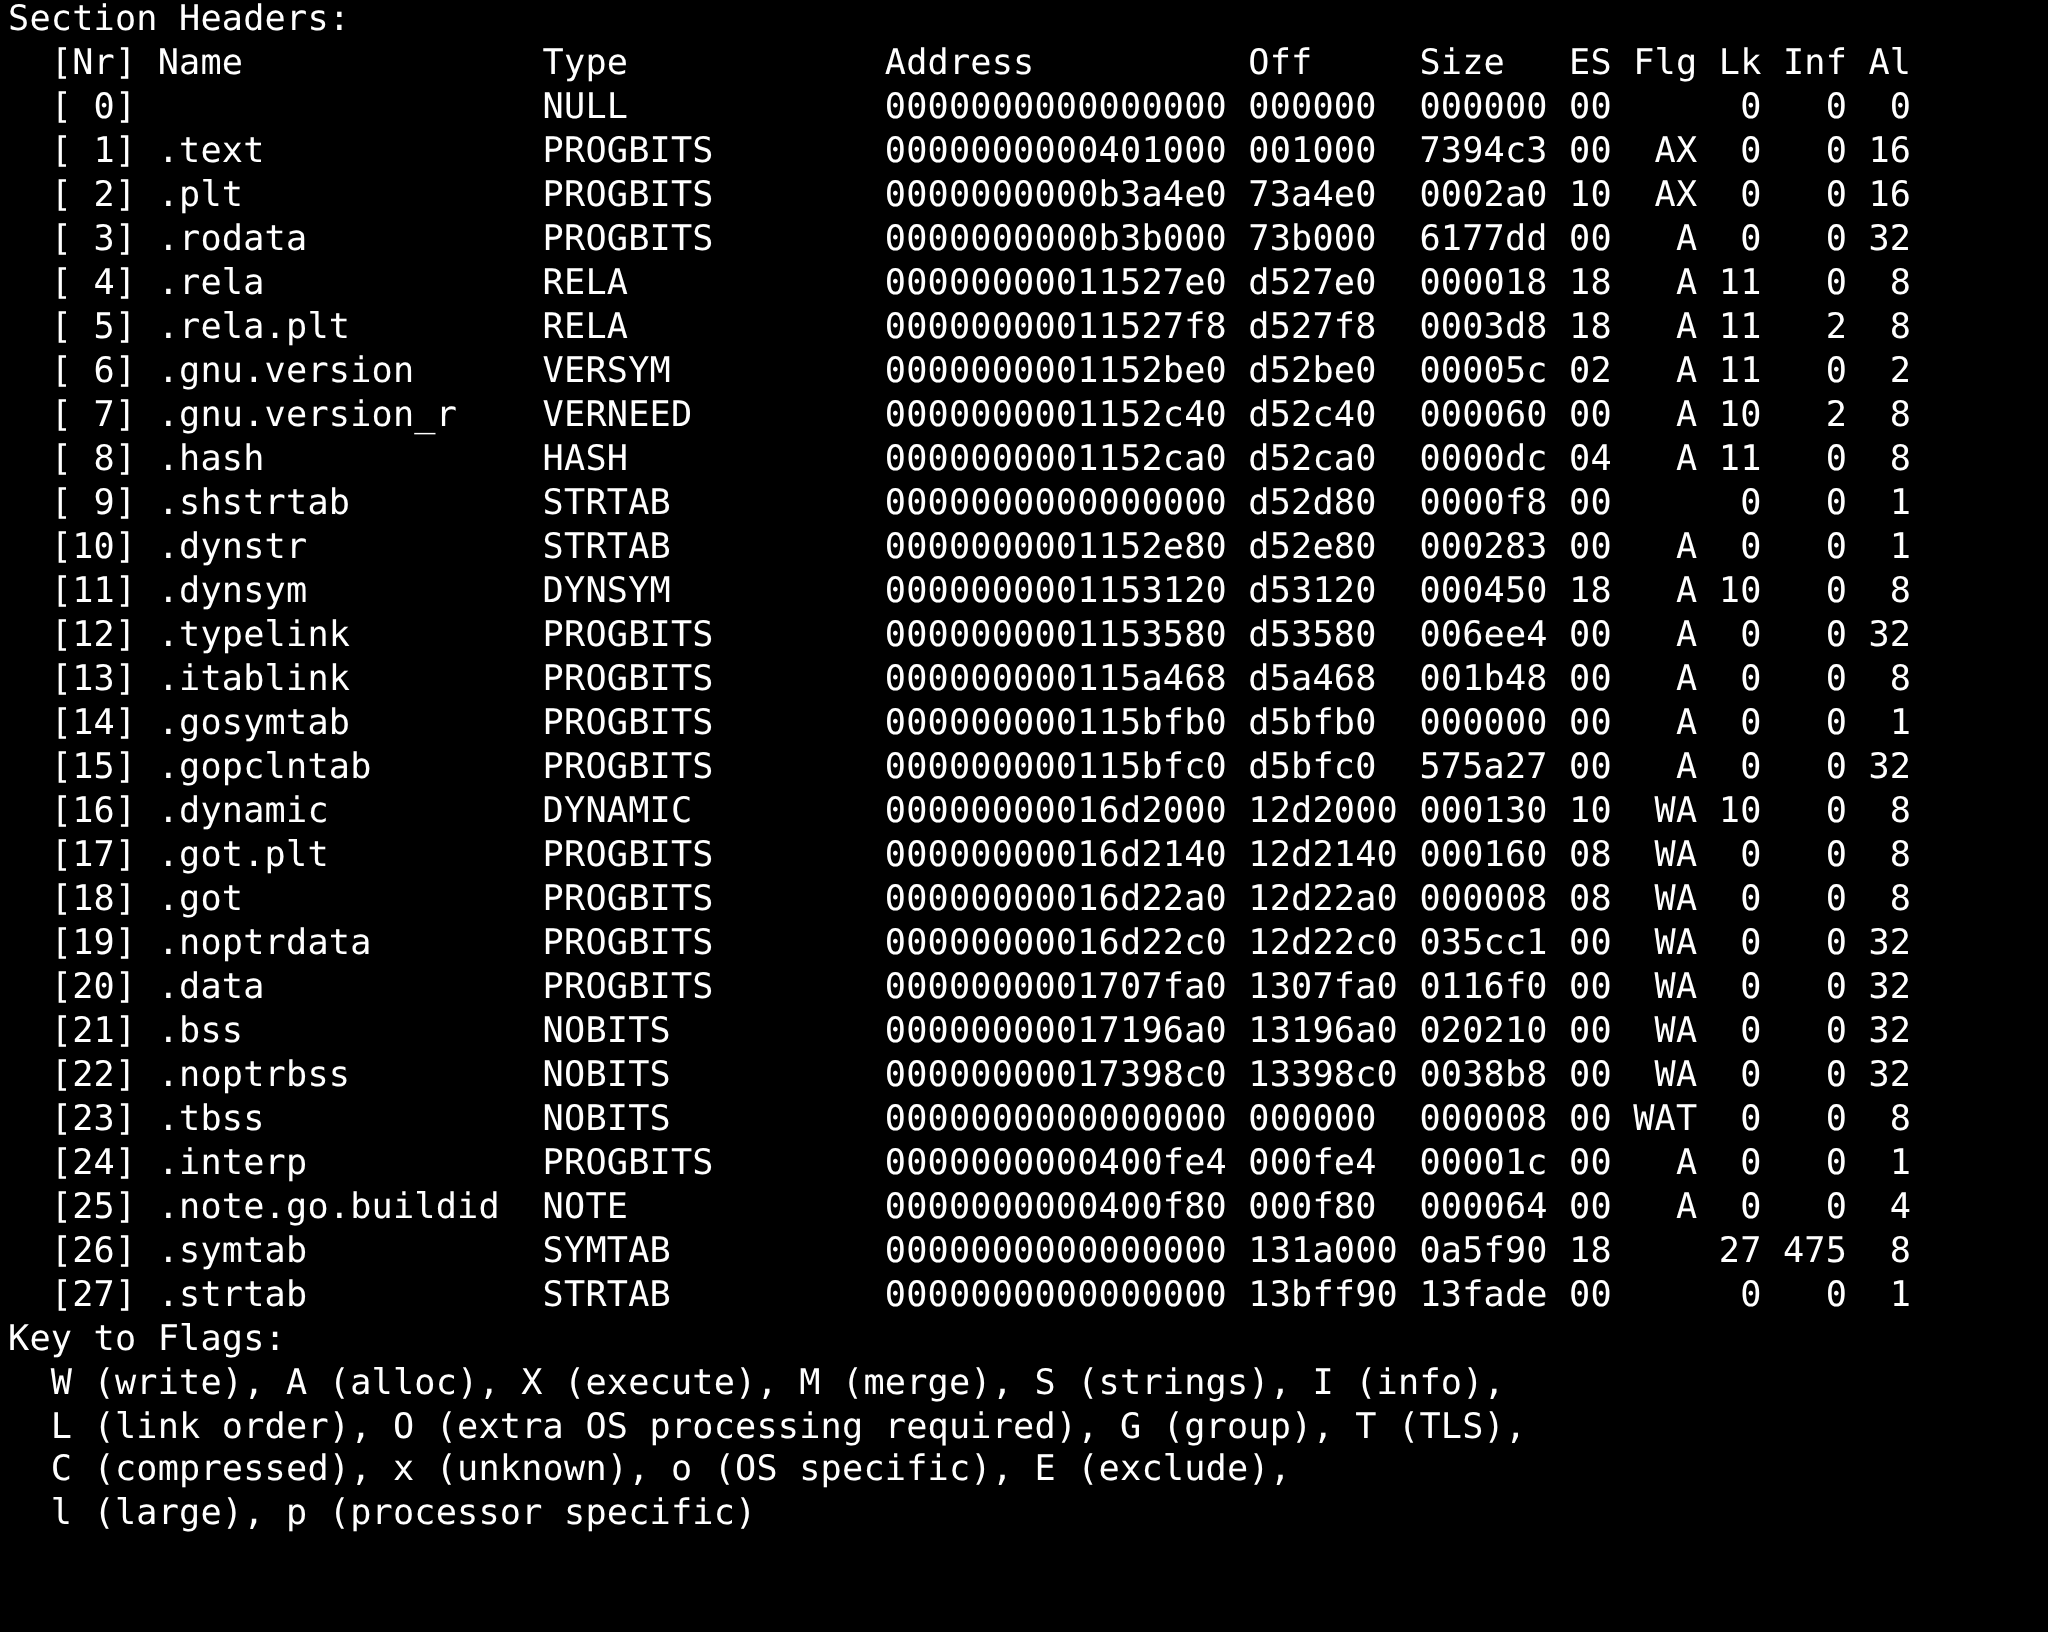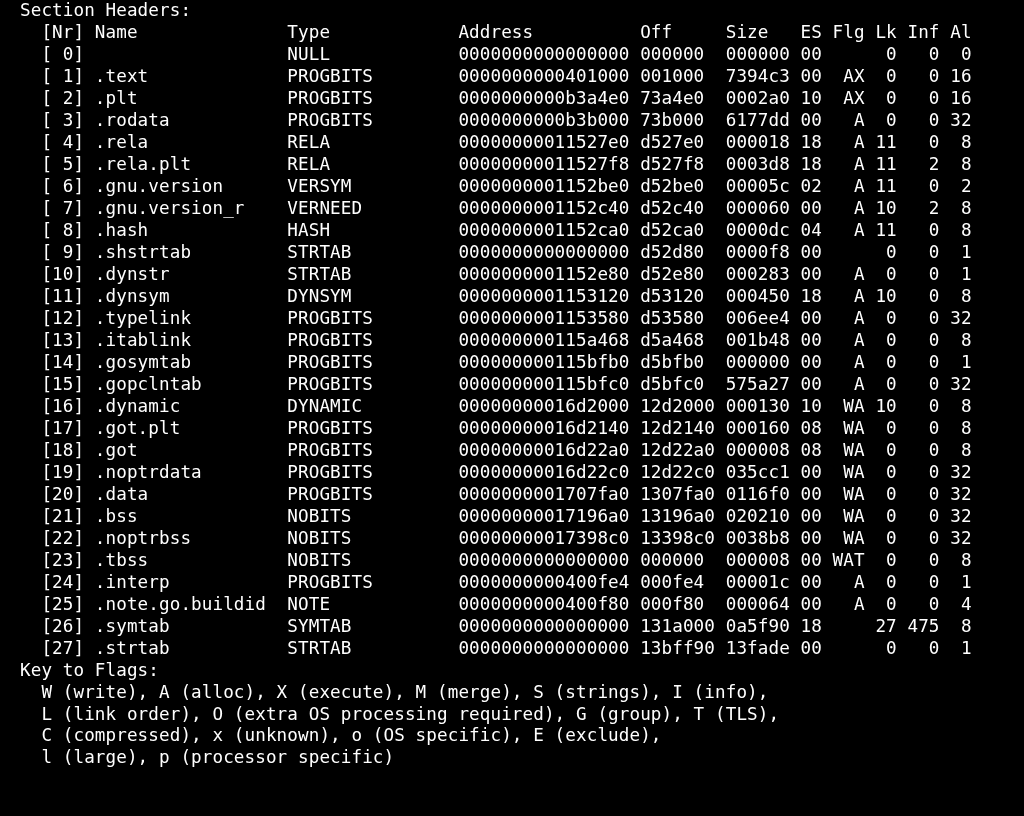--- a/index.html
+++ b/index.html
@@ -10,21 +10,21 @@
     font-family: "Consolas", "Menlo", "Courier New", monospace;
     font-size: 17.6px;
     line-height: 1.25;
     width: 1024px;
     height: 816px;
     overflow: hidden;
     letter-spacing: 0.1px;
   }
   pre {
     margin: 0;
-    padding: 0 20px;
+    padding: 0 4px;
     white-space: pre;
   }
 </style>
 </head>
 <body>
 
 <pre id="out">Section Headers:
   [Nr] Name              Type            Address          Off     Size   ES Flg Lk Inf Al
   [ 0]                   NULL            0000000000000000 000000  000000 00      0   0  0
   [ 1] .text             PROGBITS        0000000000401000 001000  7394c3 00  AX  0   0 16

